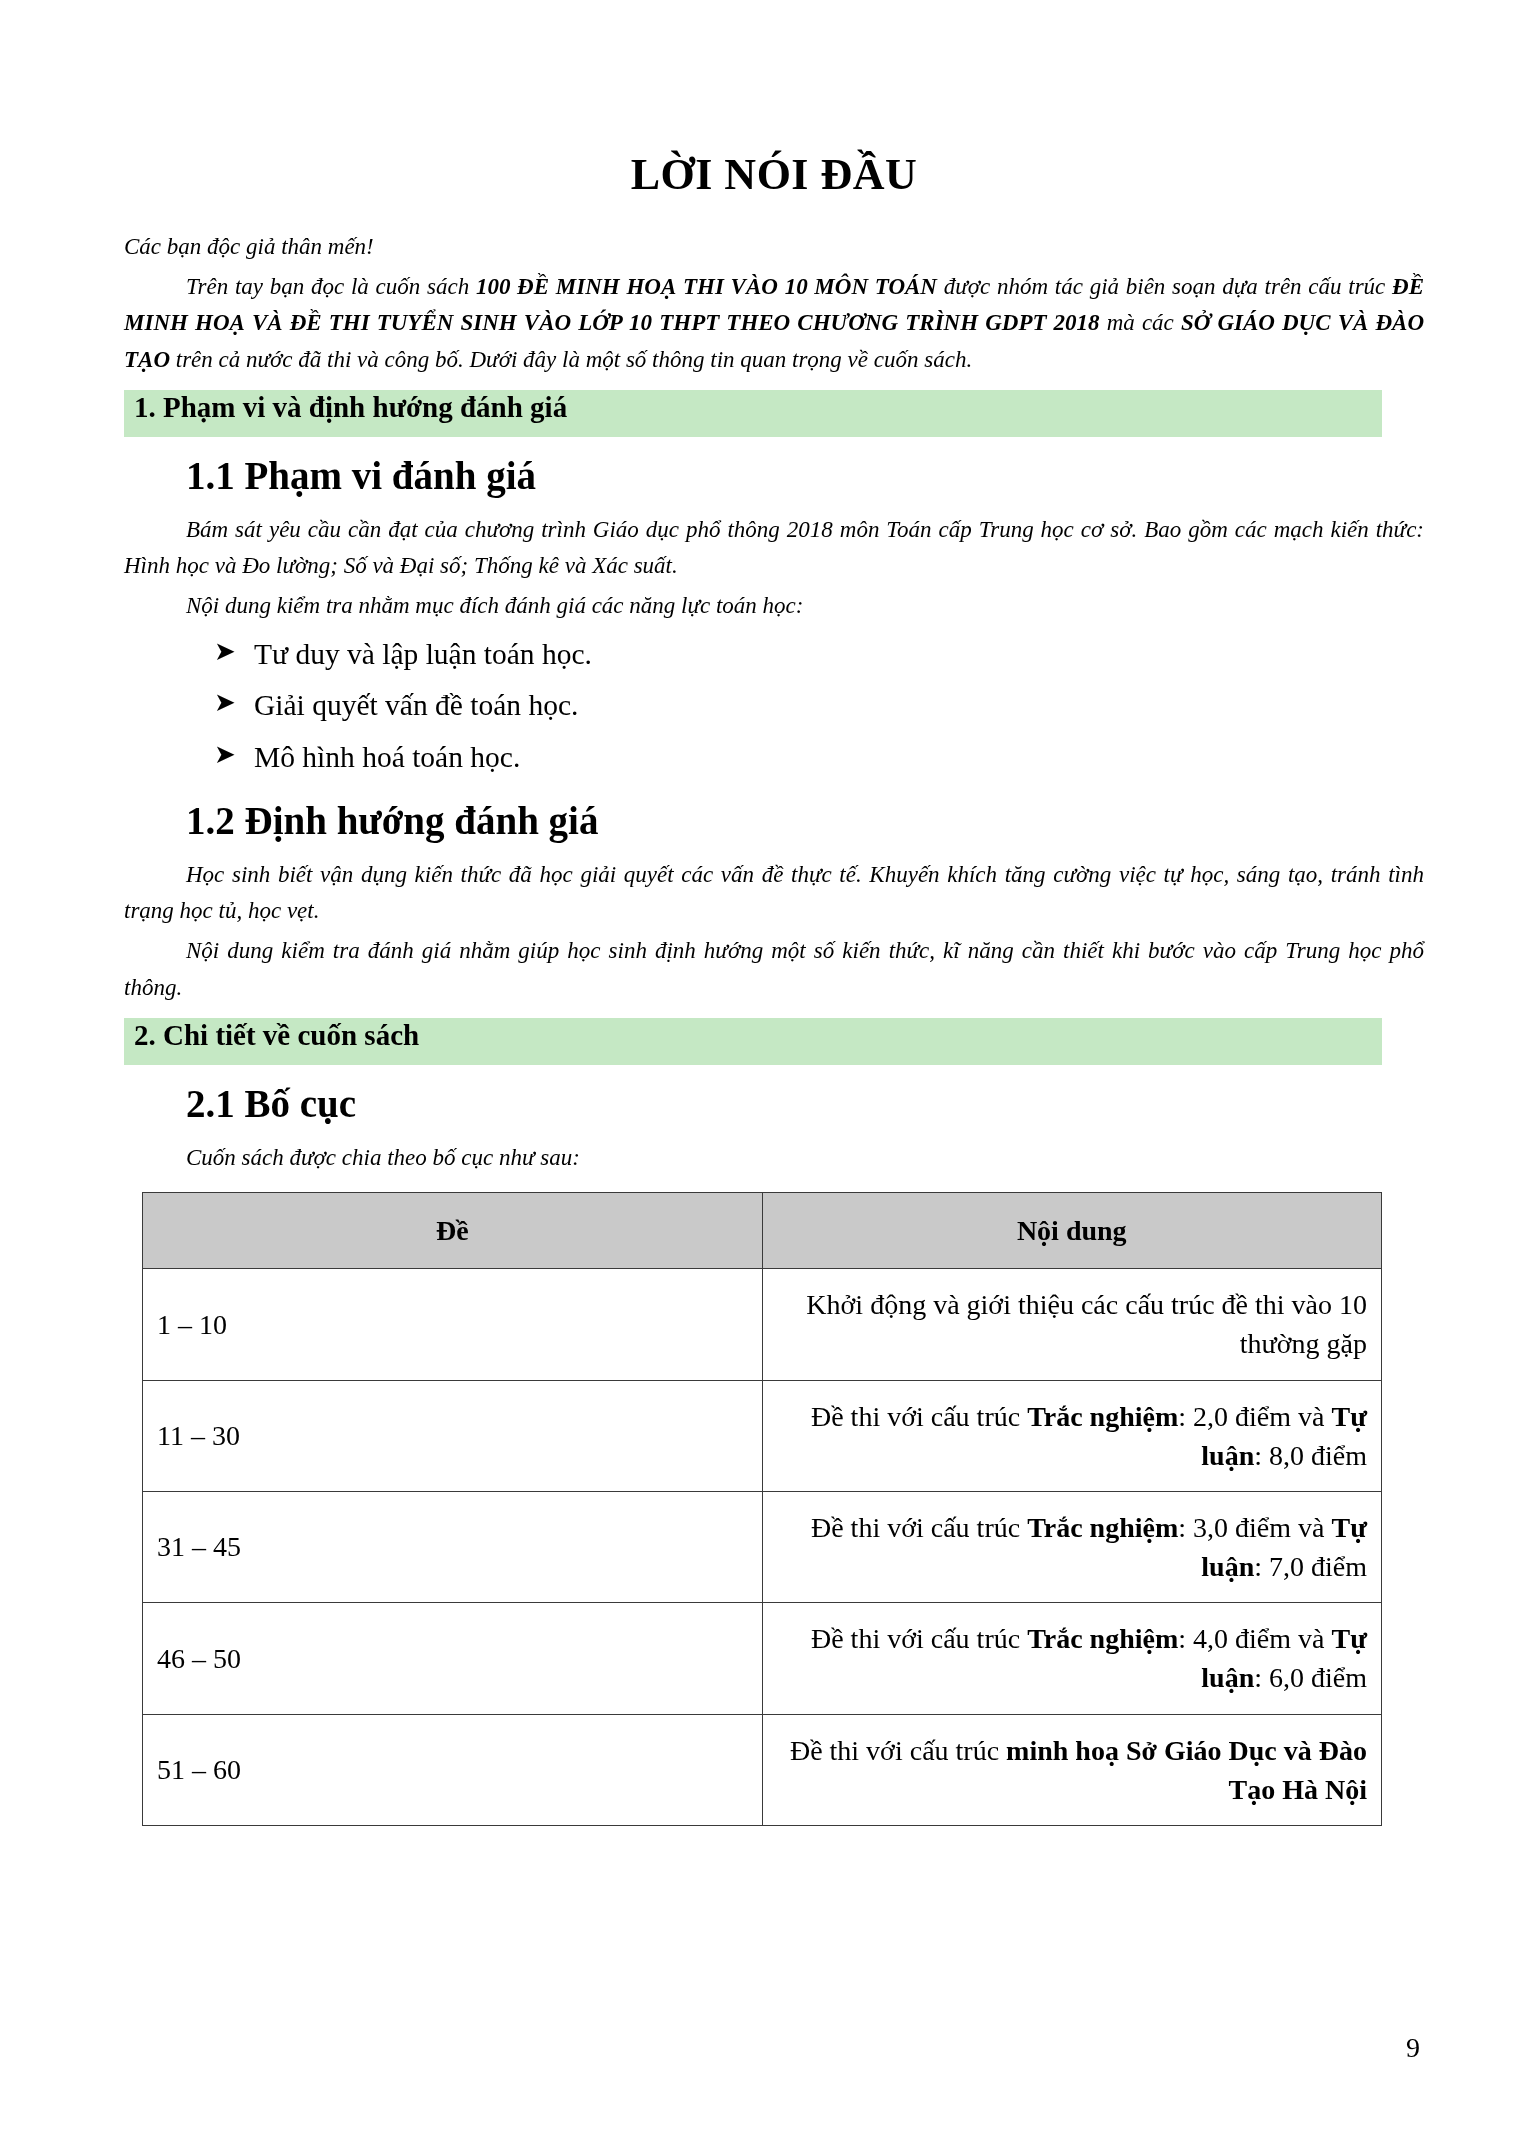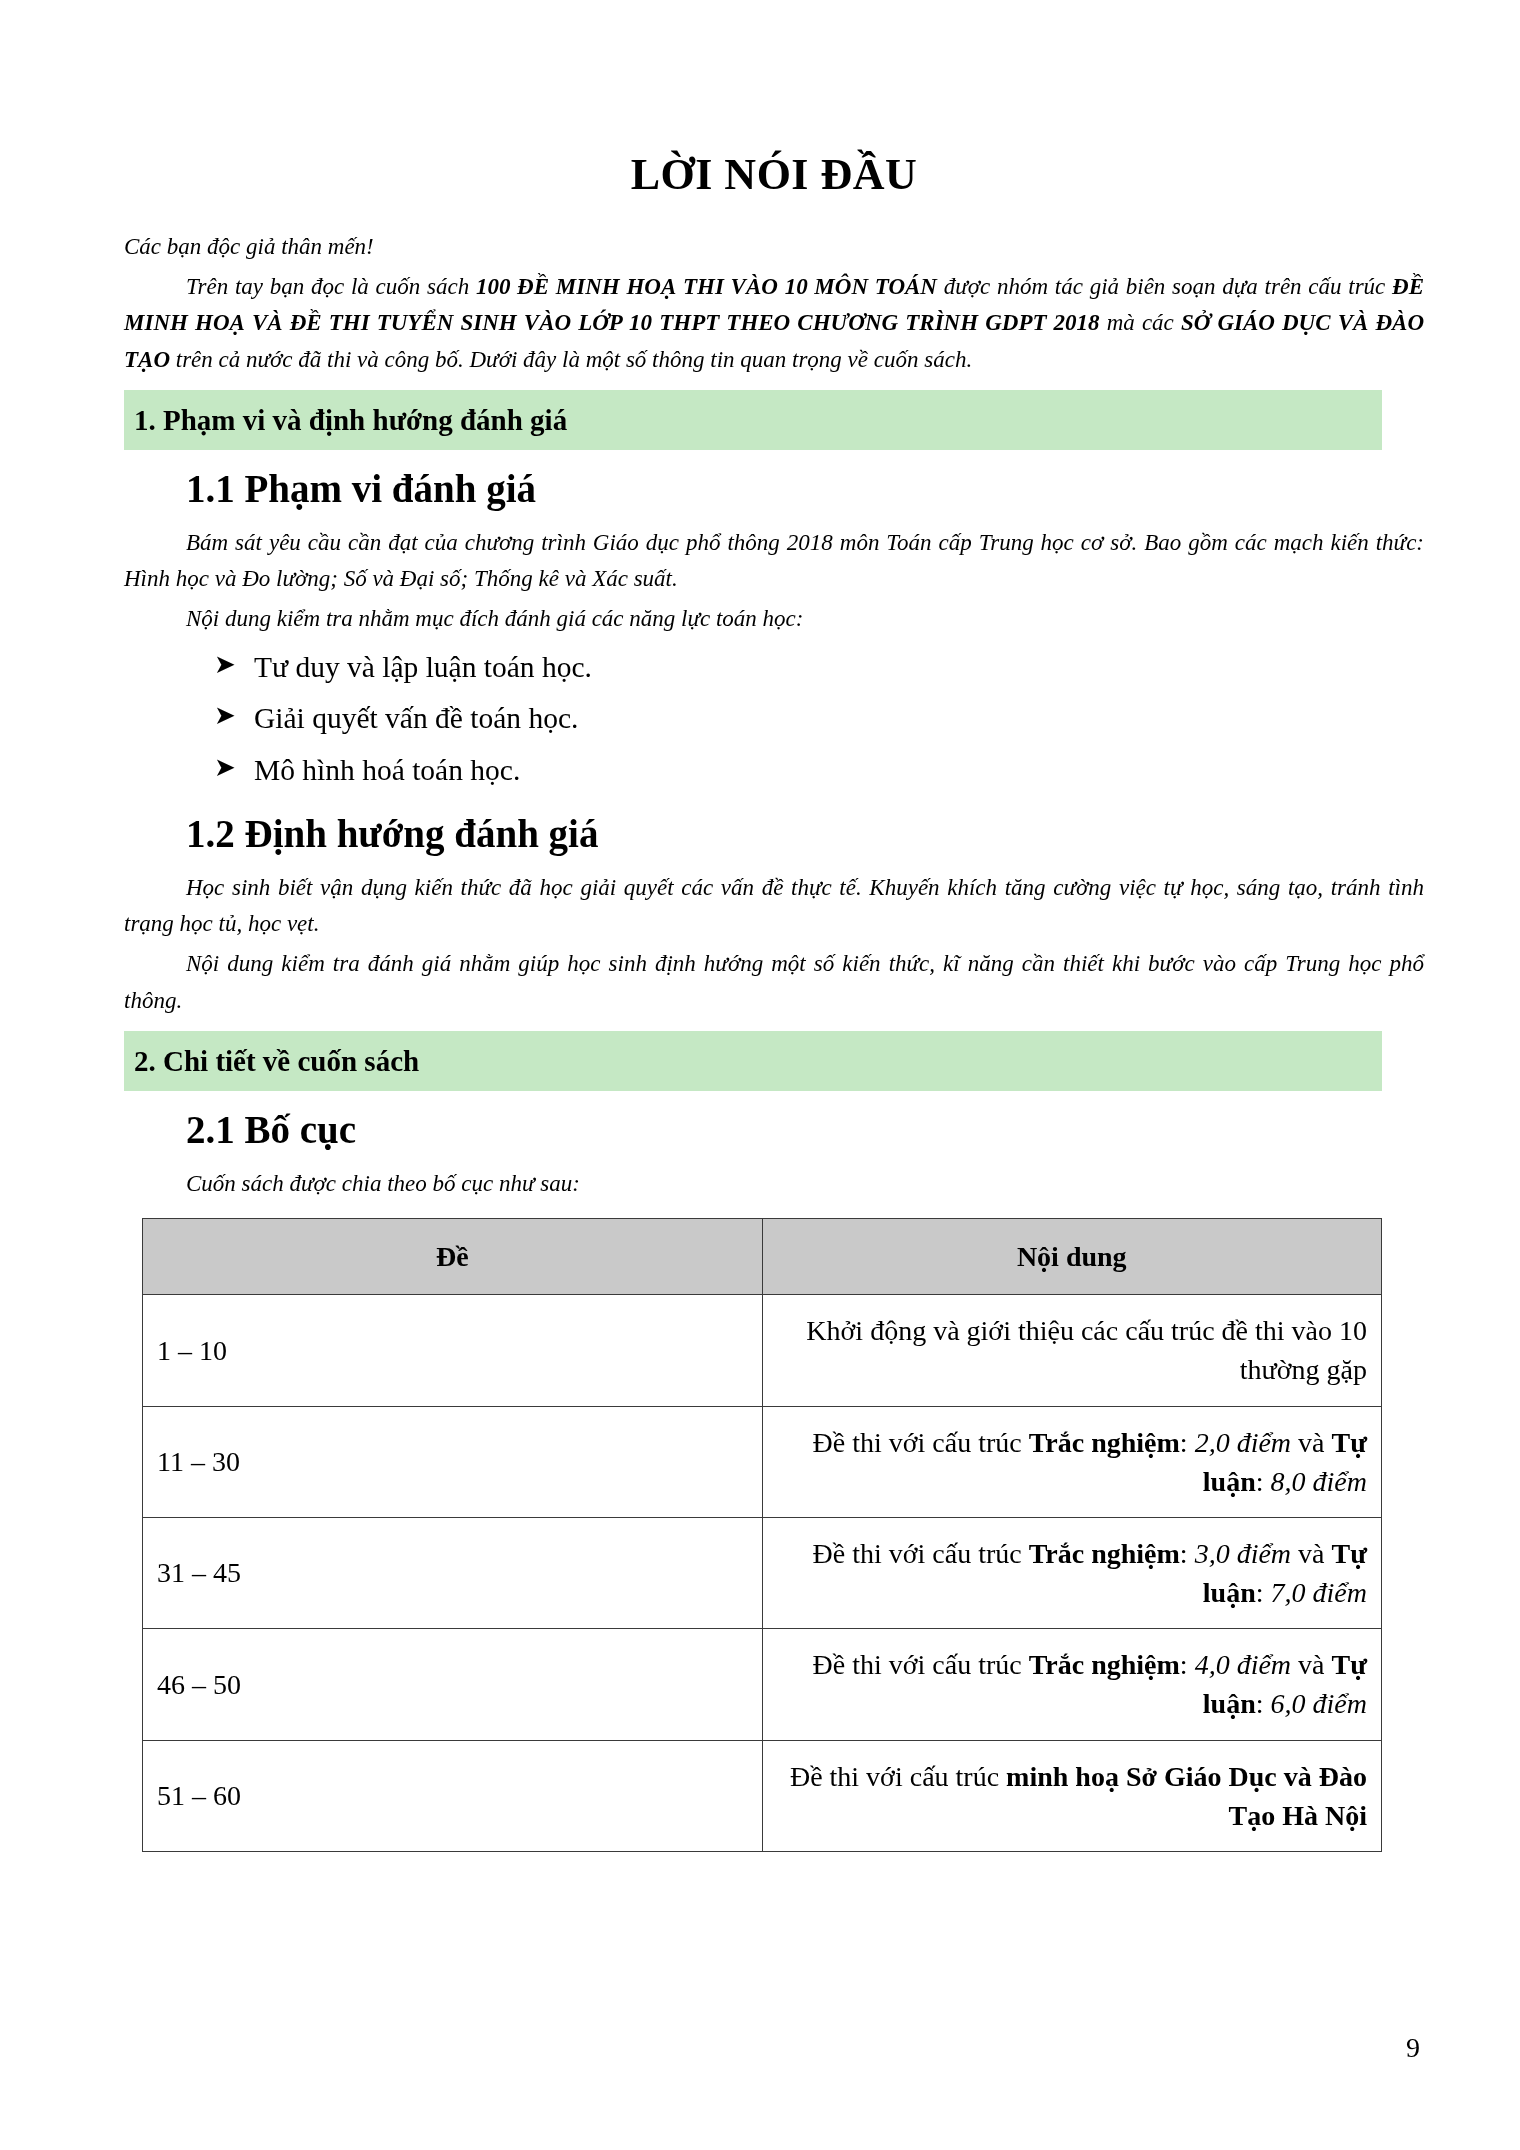--- a/index.html
+++ b/index.html
@@ -51,29 +51,29 @@
     text-justify: inter-word;
     font-style: italic;
   }
   p.para.indent {
     text-indent: 62px;
   }
   p.para.noindent {
     text-indent: 0;
   }
   .bold { font-weight: bold; }
-  .ital { font-style: italic; }
+  .ital { }
 
   
   .section-bar {
     background: #c5e8c4;
     font-weight: bold;
     font-size: 29px;
     line-height: 1.0;
-    padding: 16px 10px 15px 10px;
+    padding: 3px 10px 15px 10px;
     margin: 12px 0 10px 0;
     width: 1258px;
     box-sizing: border-box;
   }
 
   
   .subhead {
     font-weight: bold;
     font-size: 39px;
     margin: 14px 0 10px 62px;

